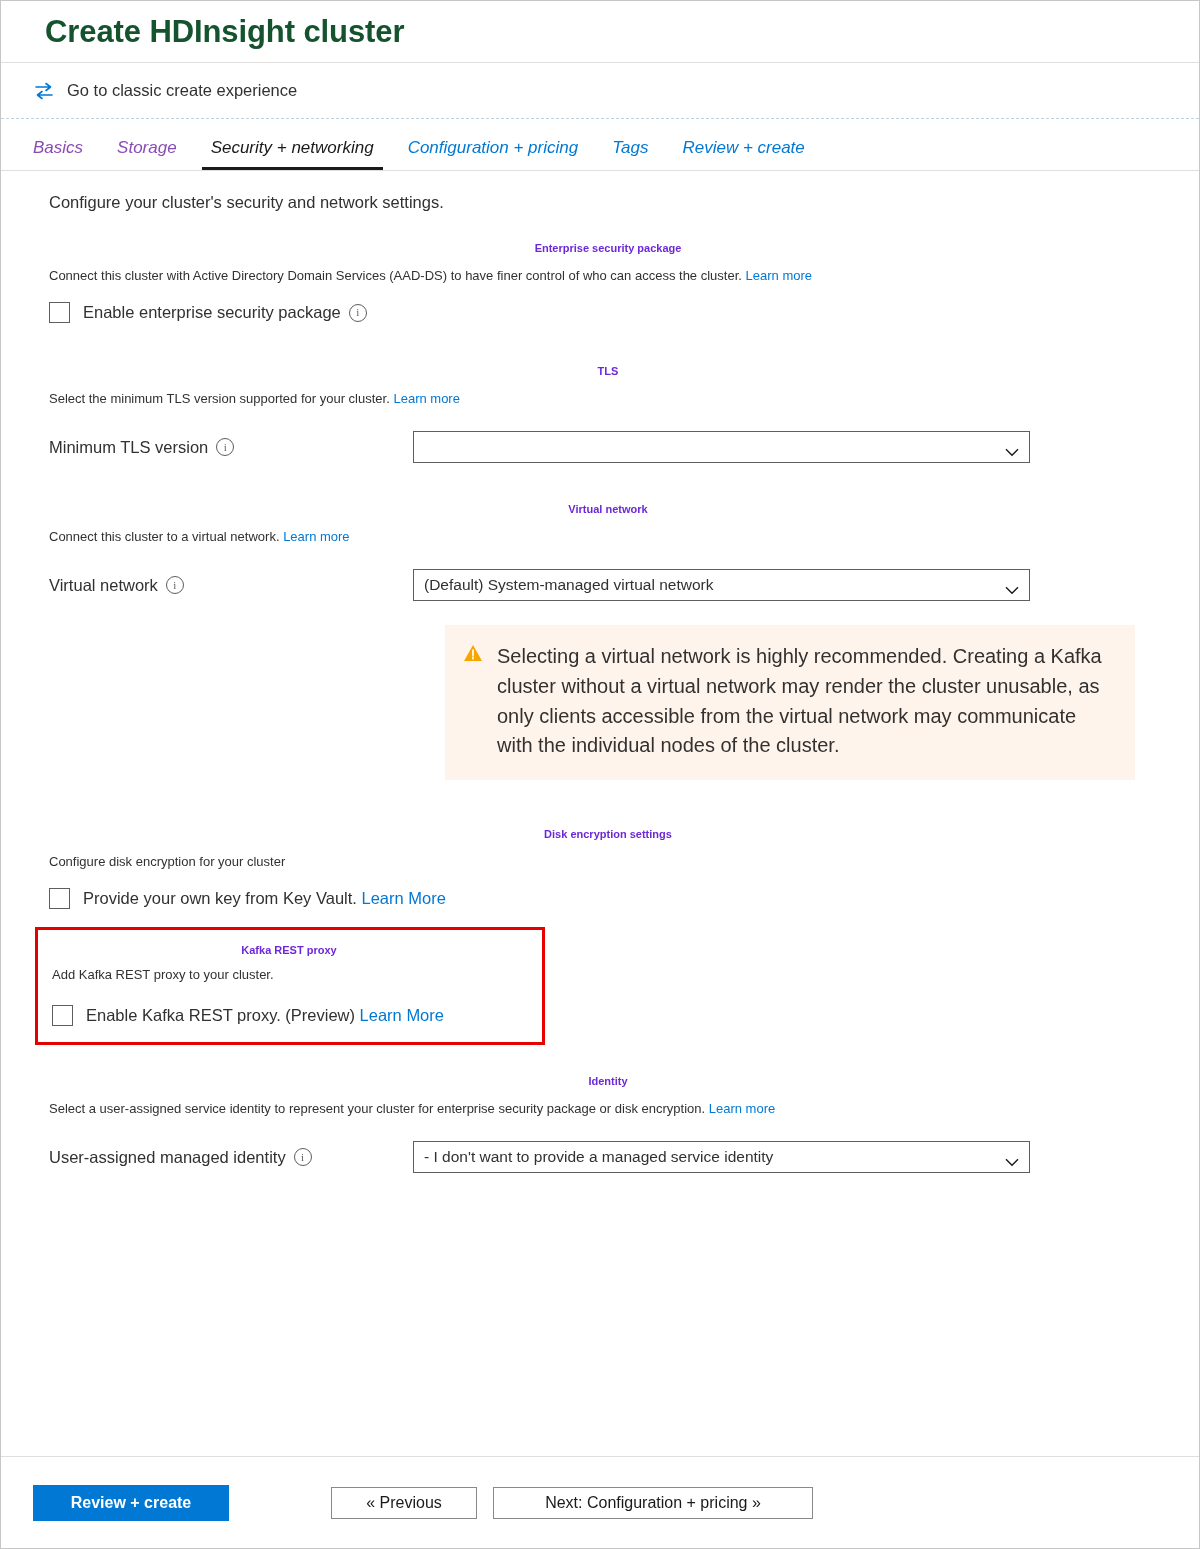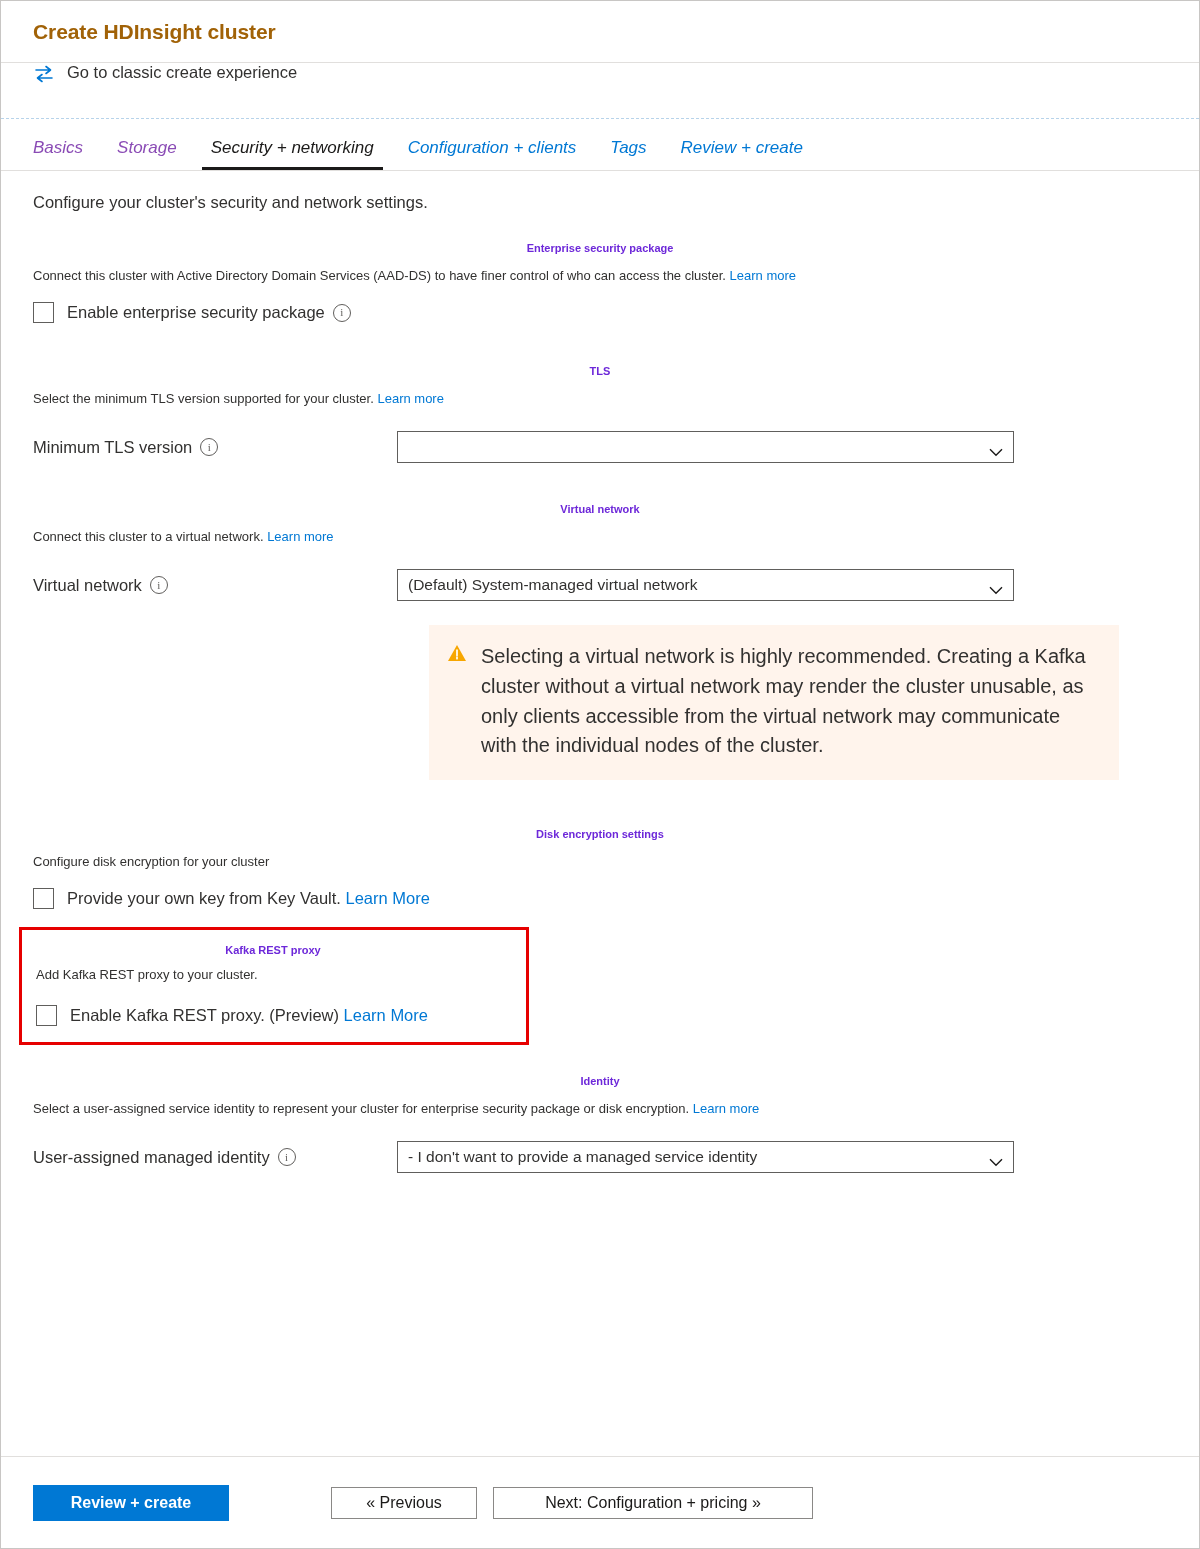--- a/index.html
+++ b/index.html
@@ -25,31 +25,32 @@
   
   .titlebar {
     height: 62px;
     display: flex;
     align-items: center;
     padding: 0 32px;
     box-sizing: border-box;
     border-bottom: 1px solid #e1dfdd;
   }
   .titlebar h1 {
-    margin: 0;
-    font-size: 21px;
+    margin: 12px;
+    font-size: 31px;
     font-weight: bold;
-    color: #a16207;
+    color: #14532d;
     letter-spacing: -0.1px;
   }
 
   
   .classicrow {
     height: 56px;
     display: flex;
+    align-items: center;
     padding: 0 32px;
     box-sizing: border-box;
     border-bottom: 1px dashed #b7d3ea;
   }
   .classicrow .swap-icon {
     width: 22px;
     height: 22px;
     margin-right: 12px;
     display: inline-flex;
     align-items: center;
@@ -95,20 +96,21 @@
     height: 3px;
     background: #1b1a19;
   }
 
   
   .content {
     padding: 22px 32px 0 32px;
     box-sizing: border-box;
     height: 1300px;
     overflow: hidden;
+    margin-left: 16px;
   }
   .intro {
     font-size: 16.5px;
     color: #323130;
     margin: 0 0 30px 0;
   }
   .section-title {
     font-size: 11px;
     font-weight: bold;
     color: #6d28d9;
@@ -289,21 +291,21 @@
         <path d="M3 7h14M13 3.5 17.5 7 13 10.5M19 15H5M9 11.5 4.5 15 9 18.5" fill="none" stroke="#0078d4" stroke-width="1.6" stroke-linecap="round" stroke-linejoin="round"></path>
       </svg>
     </span>
     <span class="classic-label">Go to classic create experience</span>
   </div>
 
   <div class="tabs">
     <div class="tab visited">Basics</div>
     <div class="tab visited">Storage</div>
     <div class="tab active">Security + networking</div>
-    <div class="tab">Configuration + clients</div>
+    <div class="tab">Configuration + pricing</div>
     <div class="tab">Tags</div>
     <div class="tab">Review + create</div>
   </div>
 
   <div class="content">
 
     <p class="intro">Configure your cluster's security and network settings.</p>
 
     <div>
       <div class="section-title">Enterprise security package</div>

